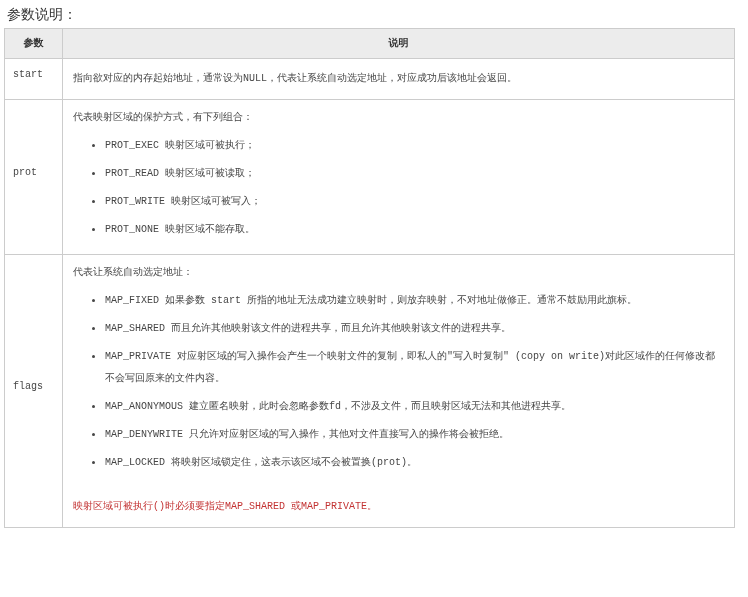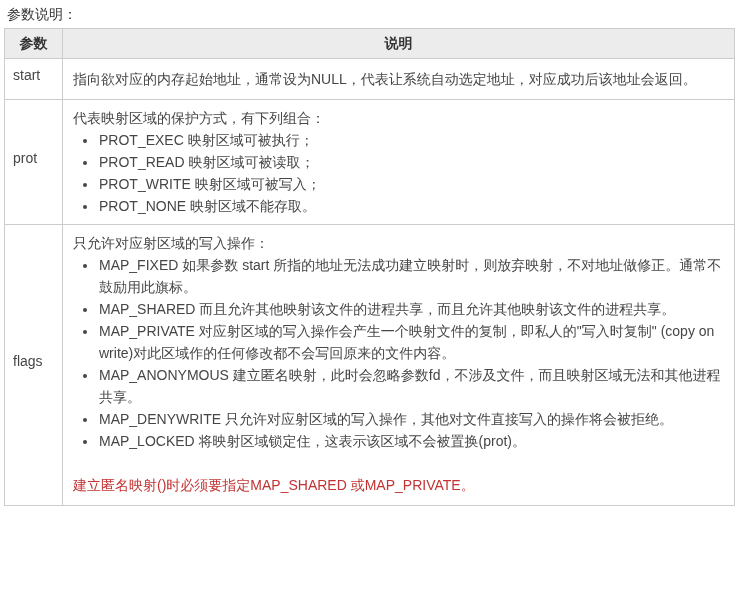--- a/index.html
+++ b/index.html
@@ -17,32 +17,32 @@
     margin:7px 0 6px 7px; line-height:15px;
     color:var(--heading-text); font-size:14px;
   }
   table.params{
     margin-left:4px; width:731px;
     border-collapse:collapse; table-layout:fixed;
   }
   col.c1{width:58px;}
   th,td{
     border:1px solid var(--table-border);
-    font-size:14px; text-align:left; vertical-align:middle;
+    font-size:10px; text-align:left; vertical-align:middle;font-family:Liberation Mono, monospace;
   }
   th{
     background:var(--header-bg); color:var(--heading-text);
     font-weight:bold; text-align:center;
     padding:5px 6px; line-height:19px;
   }
   td{padding:7px 10px; line-height:22px;}
   td.param{padding:5px 4px 13px 8px; overflow:hidden;}
   td p{margin:0;}
   td ul{margin:0; padding-left:25px; list-style:disc;}
-  td li{margin:0; padding-left:1px;}
+  td li{margin:6px; padding-left:1px;}
   p.note{margin:22px 0 2px 0; color:var(--note-red);}
 </style>
 </head>
 <body>
 
 <div class="page">
   <p class="title">参数说明：</p>
 
   <table class="params">
     <colgroup>
@@ -73,29 +73,29 @@
             <li>PROT_READ 映射区域可被读取；</li>
             <li>PROT_WRITE 映射区域可被写入；</li>
             <li>PROT_NONE 映射区域不能存取。</li>
           </ul>
         </td>
       </tr>
 
       <tr>
         <td class="param">flags</td>
         <td>
-          <p>只允许对应射区域的写入操作：</p>
+          <p>代表让系统自动选定地址：</p>
           <ul>
             <li>MAP_FIXED 如果参数 start 所指的地址无法成功建立映射时，则放弃映射，不对地址做修正。通常不鼓励用此旗标。</li>
             <li>MAP_SHARED 而且允许其他映射该文件的进程共享，而且允许其他映射该文件的进程共享。</li>
             <li>MAP_PRIVATE 对应射区域的写入操作会产生一个映射文件的复制，即私人的"写入时复制" (copy on write)对此区域作的任何修改都不会写回原来的文件内容。</li>
             <li>MAP_ANONYMOUS 建立匿名映射，此时会忽略参数fd，不涉及文件，而且映射区域无法和其他进程共享。</li>
             <li>MAP_DENYWRITE 只允许对应射区域的写入操作，其他对文件直接写入的操作将会被拒绝。</li>
             <li>MAP_LOCKED 将映射区域锁定住，这表示该区域不会被置换(prot)。</li>
           </ul>
-          <p class="note">建立匿名映射()时必须要指定MAP_SHARED 或MAP_PRIVATE。</p>
+          <p class="note">映射区域可被执行()时必须要指定MAP_SHARED 或MAP_PRIVATE。</p>
         </td>
       </tr>
 
 
     </tbody>
   </table>
 </div>
 
 </body></html>

